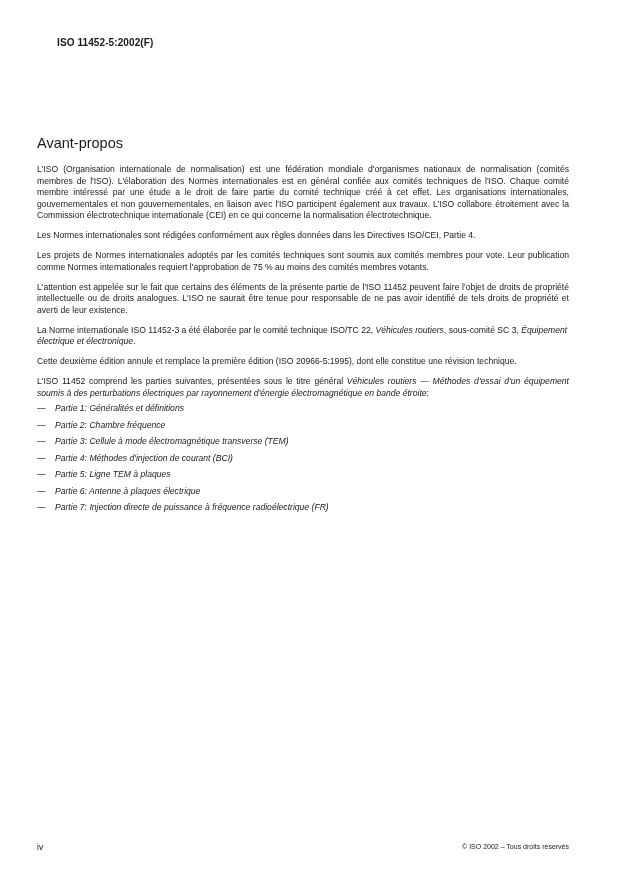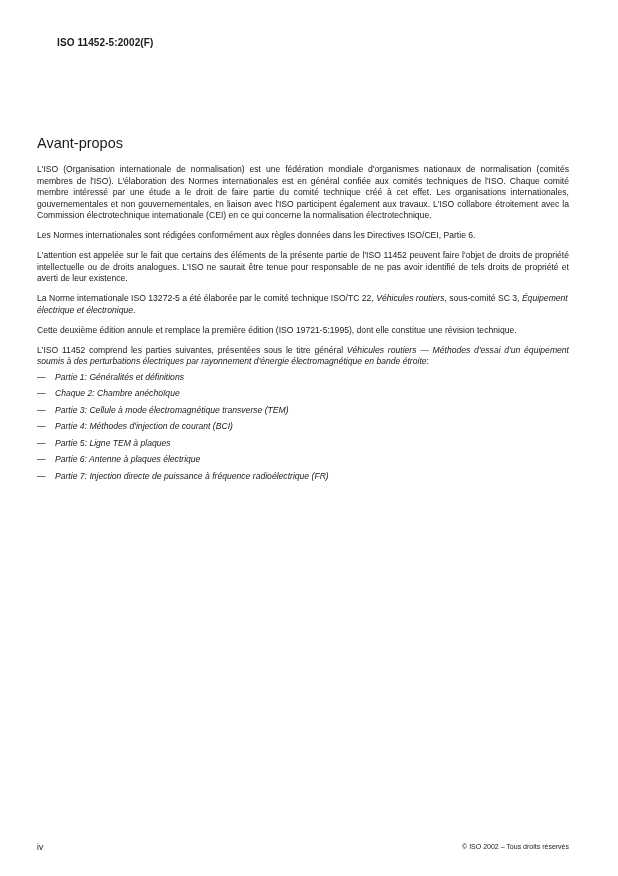--- a/index.html
+++ b/index.html
@@ -39,33 +39,34 @@
 </style>
 </head>
 <body>
 
 <div class="doc-id">ISO 11452-5:2002(F)</div>
 
 <h1 class="title">Avant-propos</h1>
 
 <div class="content">
   <p>L'ISO (Organisation internationale de normalisation) est une fédération mondiale d'organismes nationaux de normalisation (comités membres de l'ISO). L'élaboration des Normes internationales est en général confiée aux comités techniques de l'ISO. Chaque comité membre intéressé par une étude a le droit de faire partie du comité technique créé à cet effet. Les organisations internationales, gouvernementales et non gouvernementales, en liaison avec l'ISO participent également aux travaux. L'ISO collabore étroitement avec la Commission électrotechnique internationale (CEI) en ce qui concerne la normalisation électrotechnique.</p>
-  <p>Les Normes internationales sont rédigées conformément aux règles données dans les Directives ISO/CEI, Partie 6.</p>
+  <p>Les Normes internationales sont rédigées conformément aux règles données dans les Directives ISO/CEI, Partie 4.</p>
+  <p>Les projets de Normes internationales adoptés par les comités techniques sont soumis aux comités membres pour vote. Leur publication comme Normes internationales requiert l'approbation de 75 % au moins des comités membres votants.</p>
   <p>L'attention est appelée sur le fait que certains des éléments de la présente partie de l'ISO 11452 peuvent faire l'objet de droits de propriété intellectuelle ou de droits analogues. L'ISO ne saurait être tenue pour responsable de ne pas avoir identifié de tels droits de propriété et averti de leur existence.</p>
-  <p class="last-left"><span>La Norme internationale ISO 13272-5 a été élaborée par le comité technique ISO/TC 22, </span><em>Véhicules routiers</em><span>, sous-comité SC 3, </span><em>Équipement électrique et électronique</em><span>.</span></p>
-  <p>Cette deuxième édition annule et remplace la première édition (ISO 19721-5:1995), dont elle constitue une révision technique.</p>
+  <p class="last-left"><span>La Norme internationale ISO 11452-3 a été élaborée par le comité technique ISO/TC 22, </span><em>Véhicules routiers</em><span>, sous-comité SC 3, </span><em>Équipement électrique et électronique</em><span>.</span></p>
+  <p>Cette deuxième édition annule et remplace la première édition (ISO 20966-5:1995), dont elle constitue une révision technique.</p>
   <p style="margin-bottom:4px;"><span>L'ISO 11452 comprend les parties suivantes, présentées sous le titre général </span><em>Véhicules routiers — Méthodes d'essai d'un équipement soumis à des perturbations électriques par rayonnement d'énergie électromagnétique en bande étroite</em><span>:</span></p>
   <ul class="parts">
     <li>
         <span class="dash">—</span>
         <span>Partie 1: Généralités et définitions</span>
       </li>
     <li>
         <span class="dash">—</span>
-        <span>Chaque 2: Chambre anéchoïque</span>
+        <span>Partie 2: Chambre fréquence</span>
       </li>
     <li>
         <span class="dash">—</span>
         <span>Partie 3: Cellule à mode électromagnétique transverse (TEM)</span>
       </li>
     <li>
         <span class="dash">—</span>
         <span>Partie 4: Méthodes d'injection de courant (BCI)</span>
       </li>
     <li>

